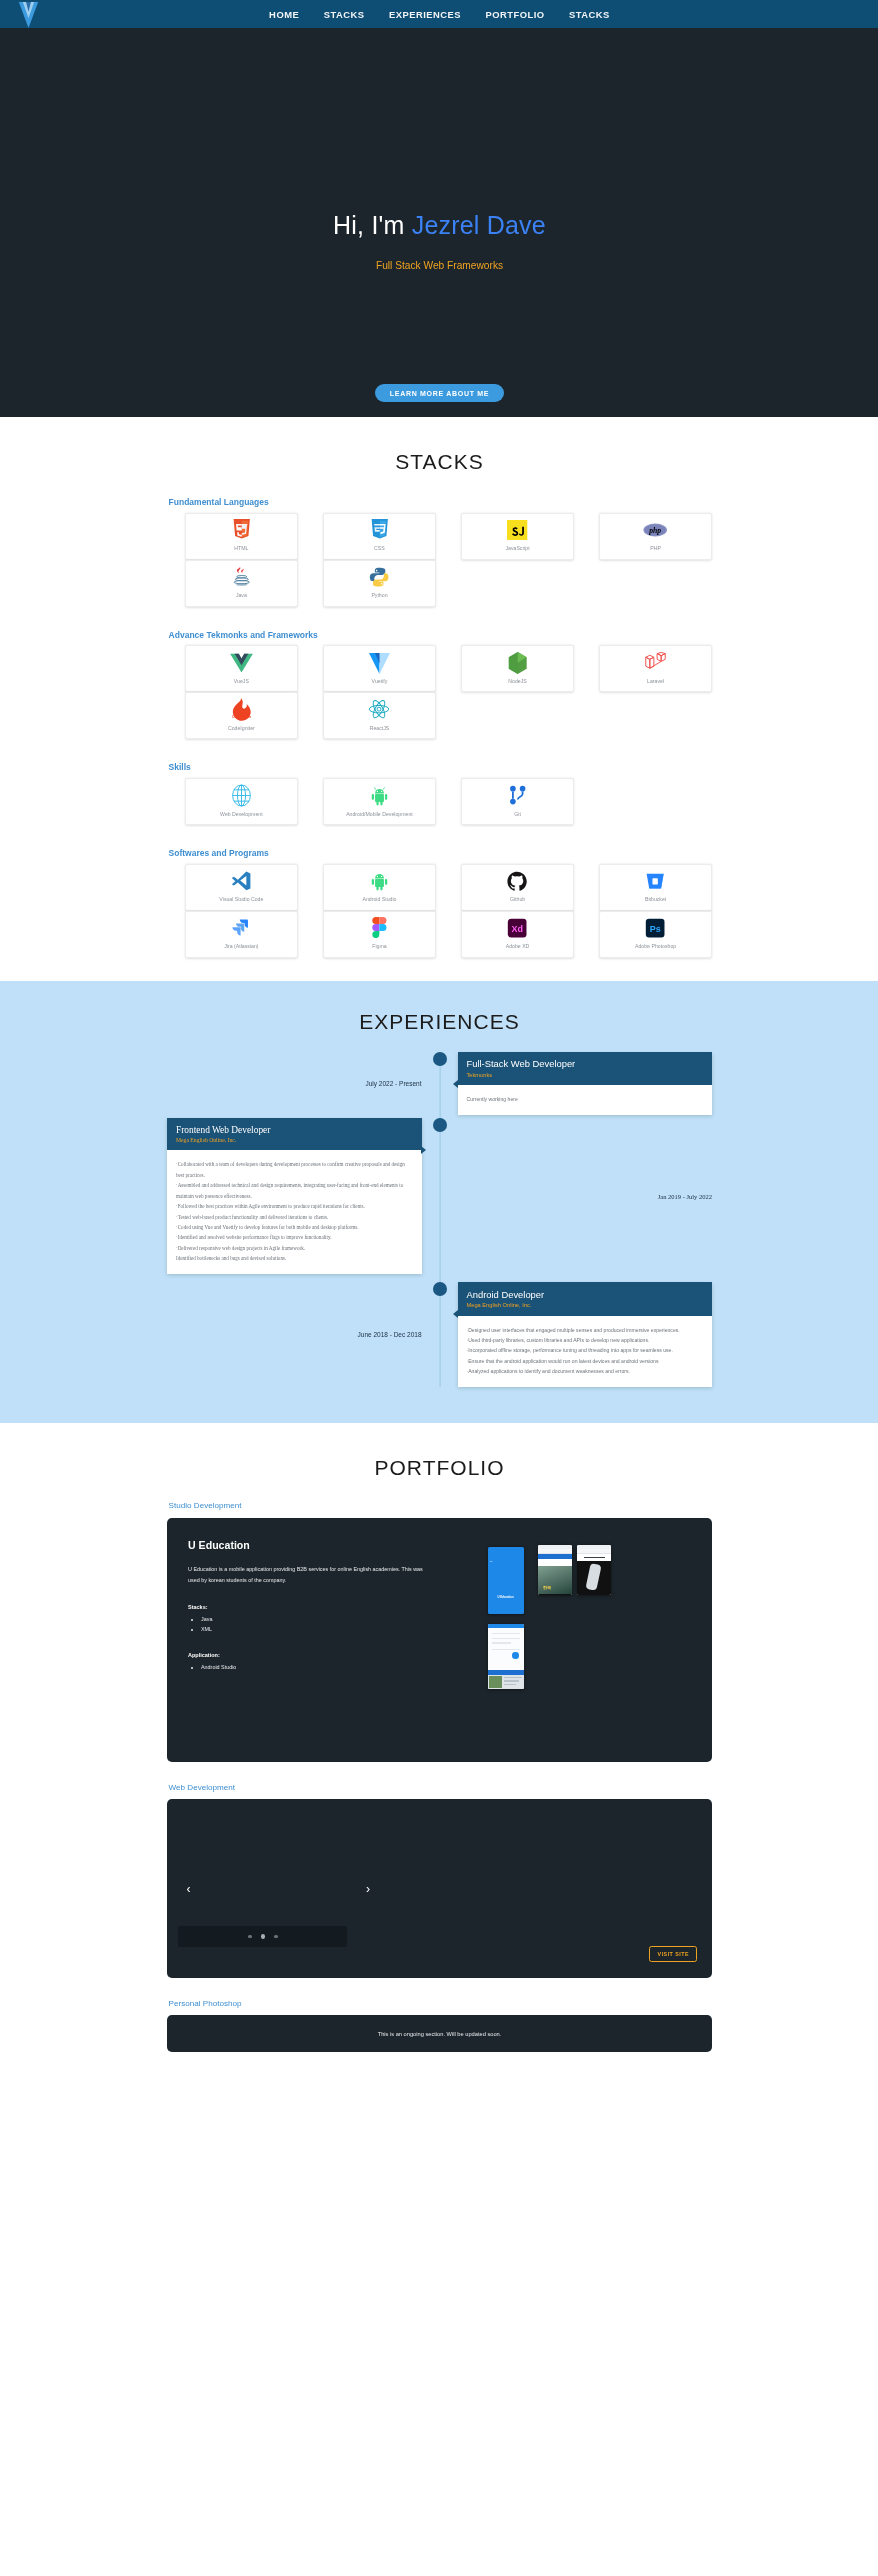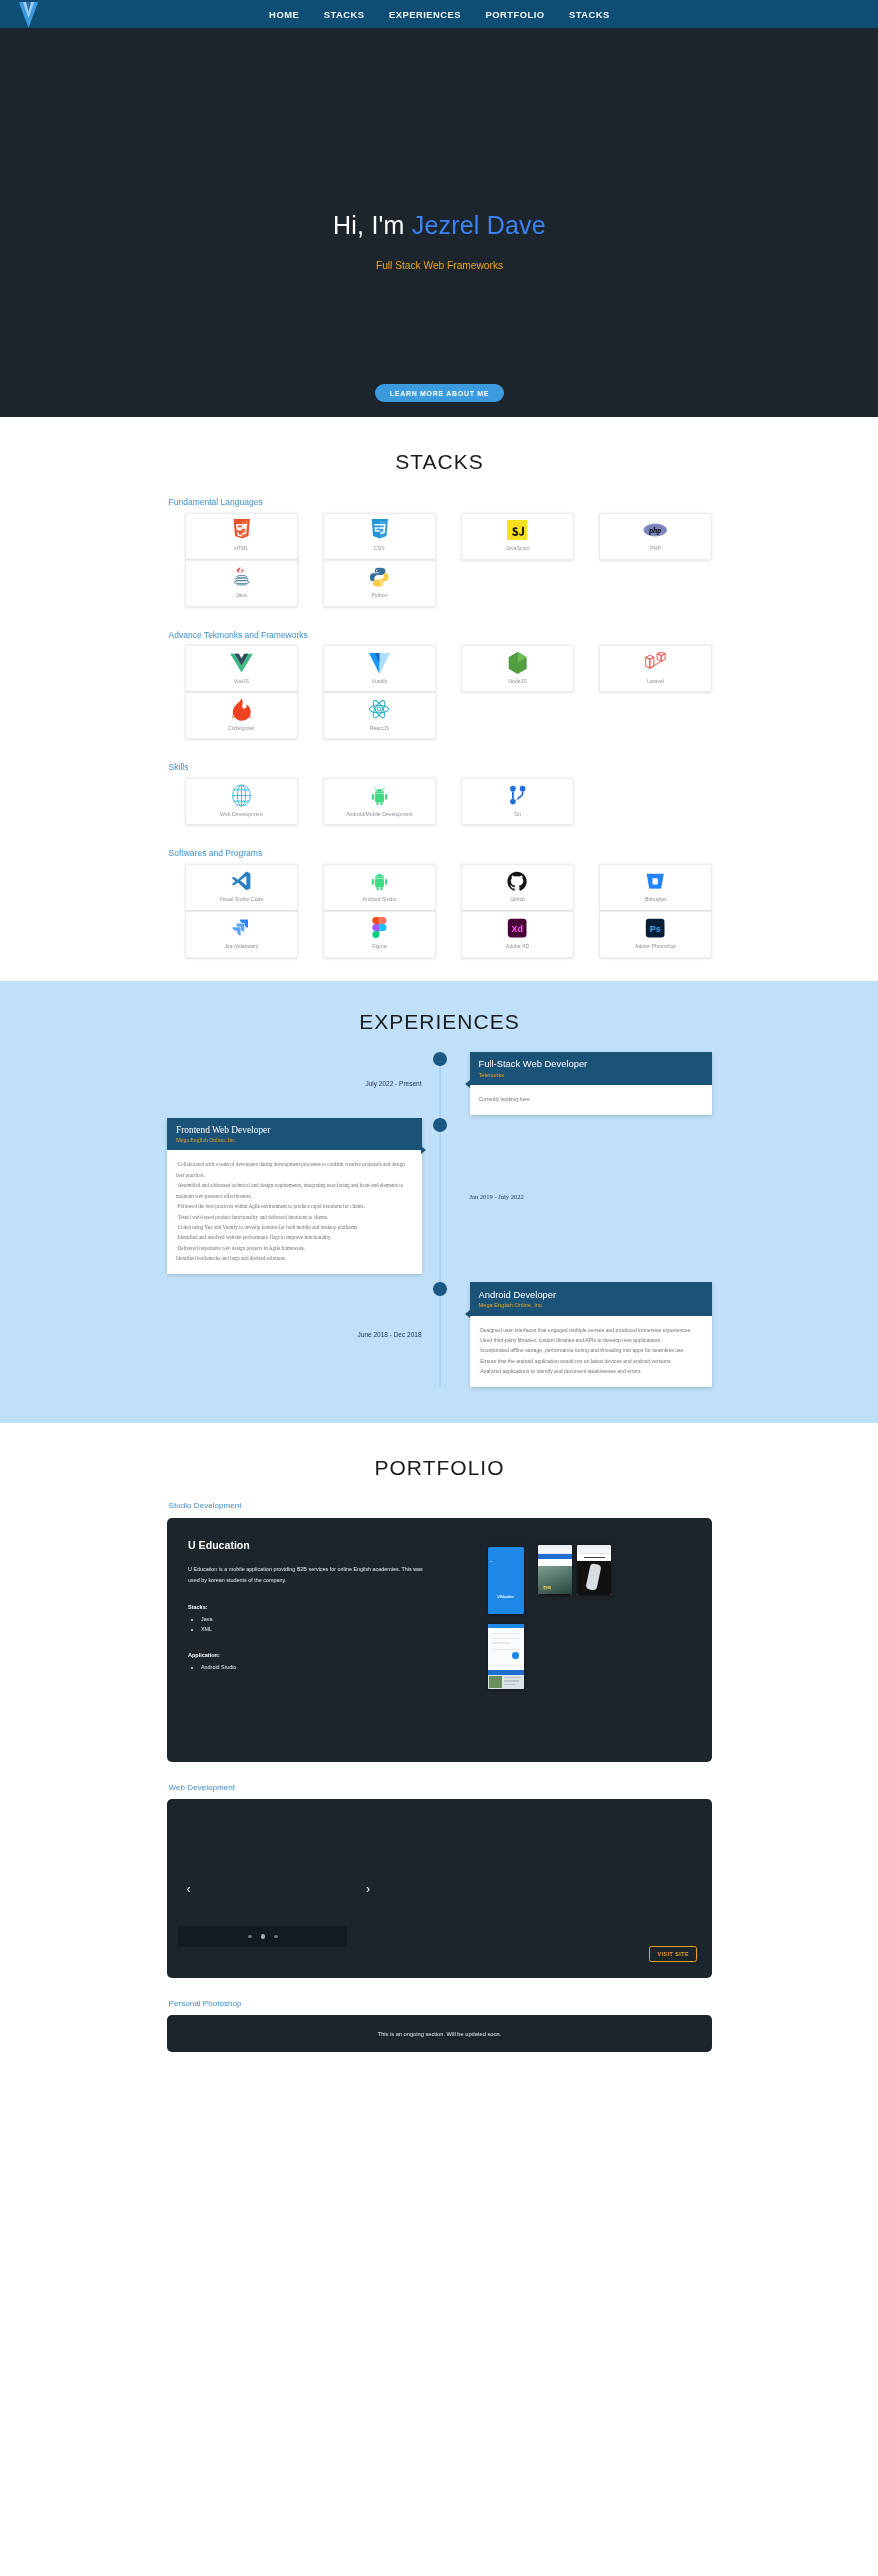--- a/index.html
+++ b/index.html
@@ -86,20 +86,21 @@
     letter-spacing:1px;
     color:#1b1b1b;
   }
   .stacks-section { background:#fff; padding:33px 0 23px; }
   .wrap { width:545px; margin:0 auto; }
 
   .group-label {
     color:#3e8ed0;
     font-size:8.5px;
     margin:23px 0 5.7px 1.6px;
+    font-weight:bold;
   }
   .grid {
     display:grid;
     grid-template-columns:repeat(4, 1fr);
     gap:7.3px;
   }
   .card {
     background:#fff;
     border:0.8px solid #ececec;
     border-radius:2.4px;
@@ -144,21 +145,21 @@
     position:relative;
     display:flex;
     margin-bottom:8.1px;
   }
   .tl-row .side {
     width:50%;
     display:flex;
     align-items:center;
   }
   .tl-row .side.left { justify-content:flex-end; padding-right:18px; }
-  .tl-row .side.right { justify-content:flex-start; padding-left:30px; }
+  .tl-row .side.right { justify-content:flex-end; padding-left:18px; }
   .tl-date {
     font-size:6.5px;
     color:#21344a;
     white-space:nowrap;
   }
   .tl-dot {
     position:absolute;
     left:50%;
     width:14px; height:14px;
     border-radius:50%;

